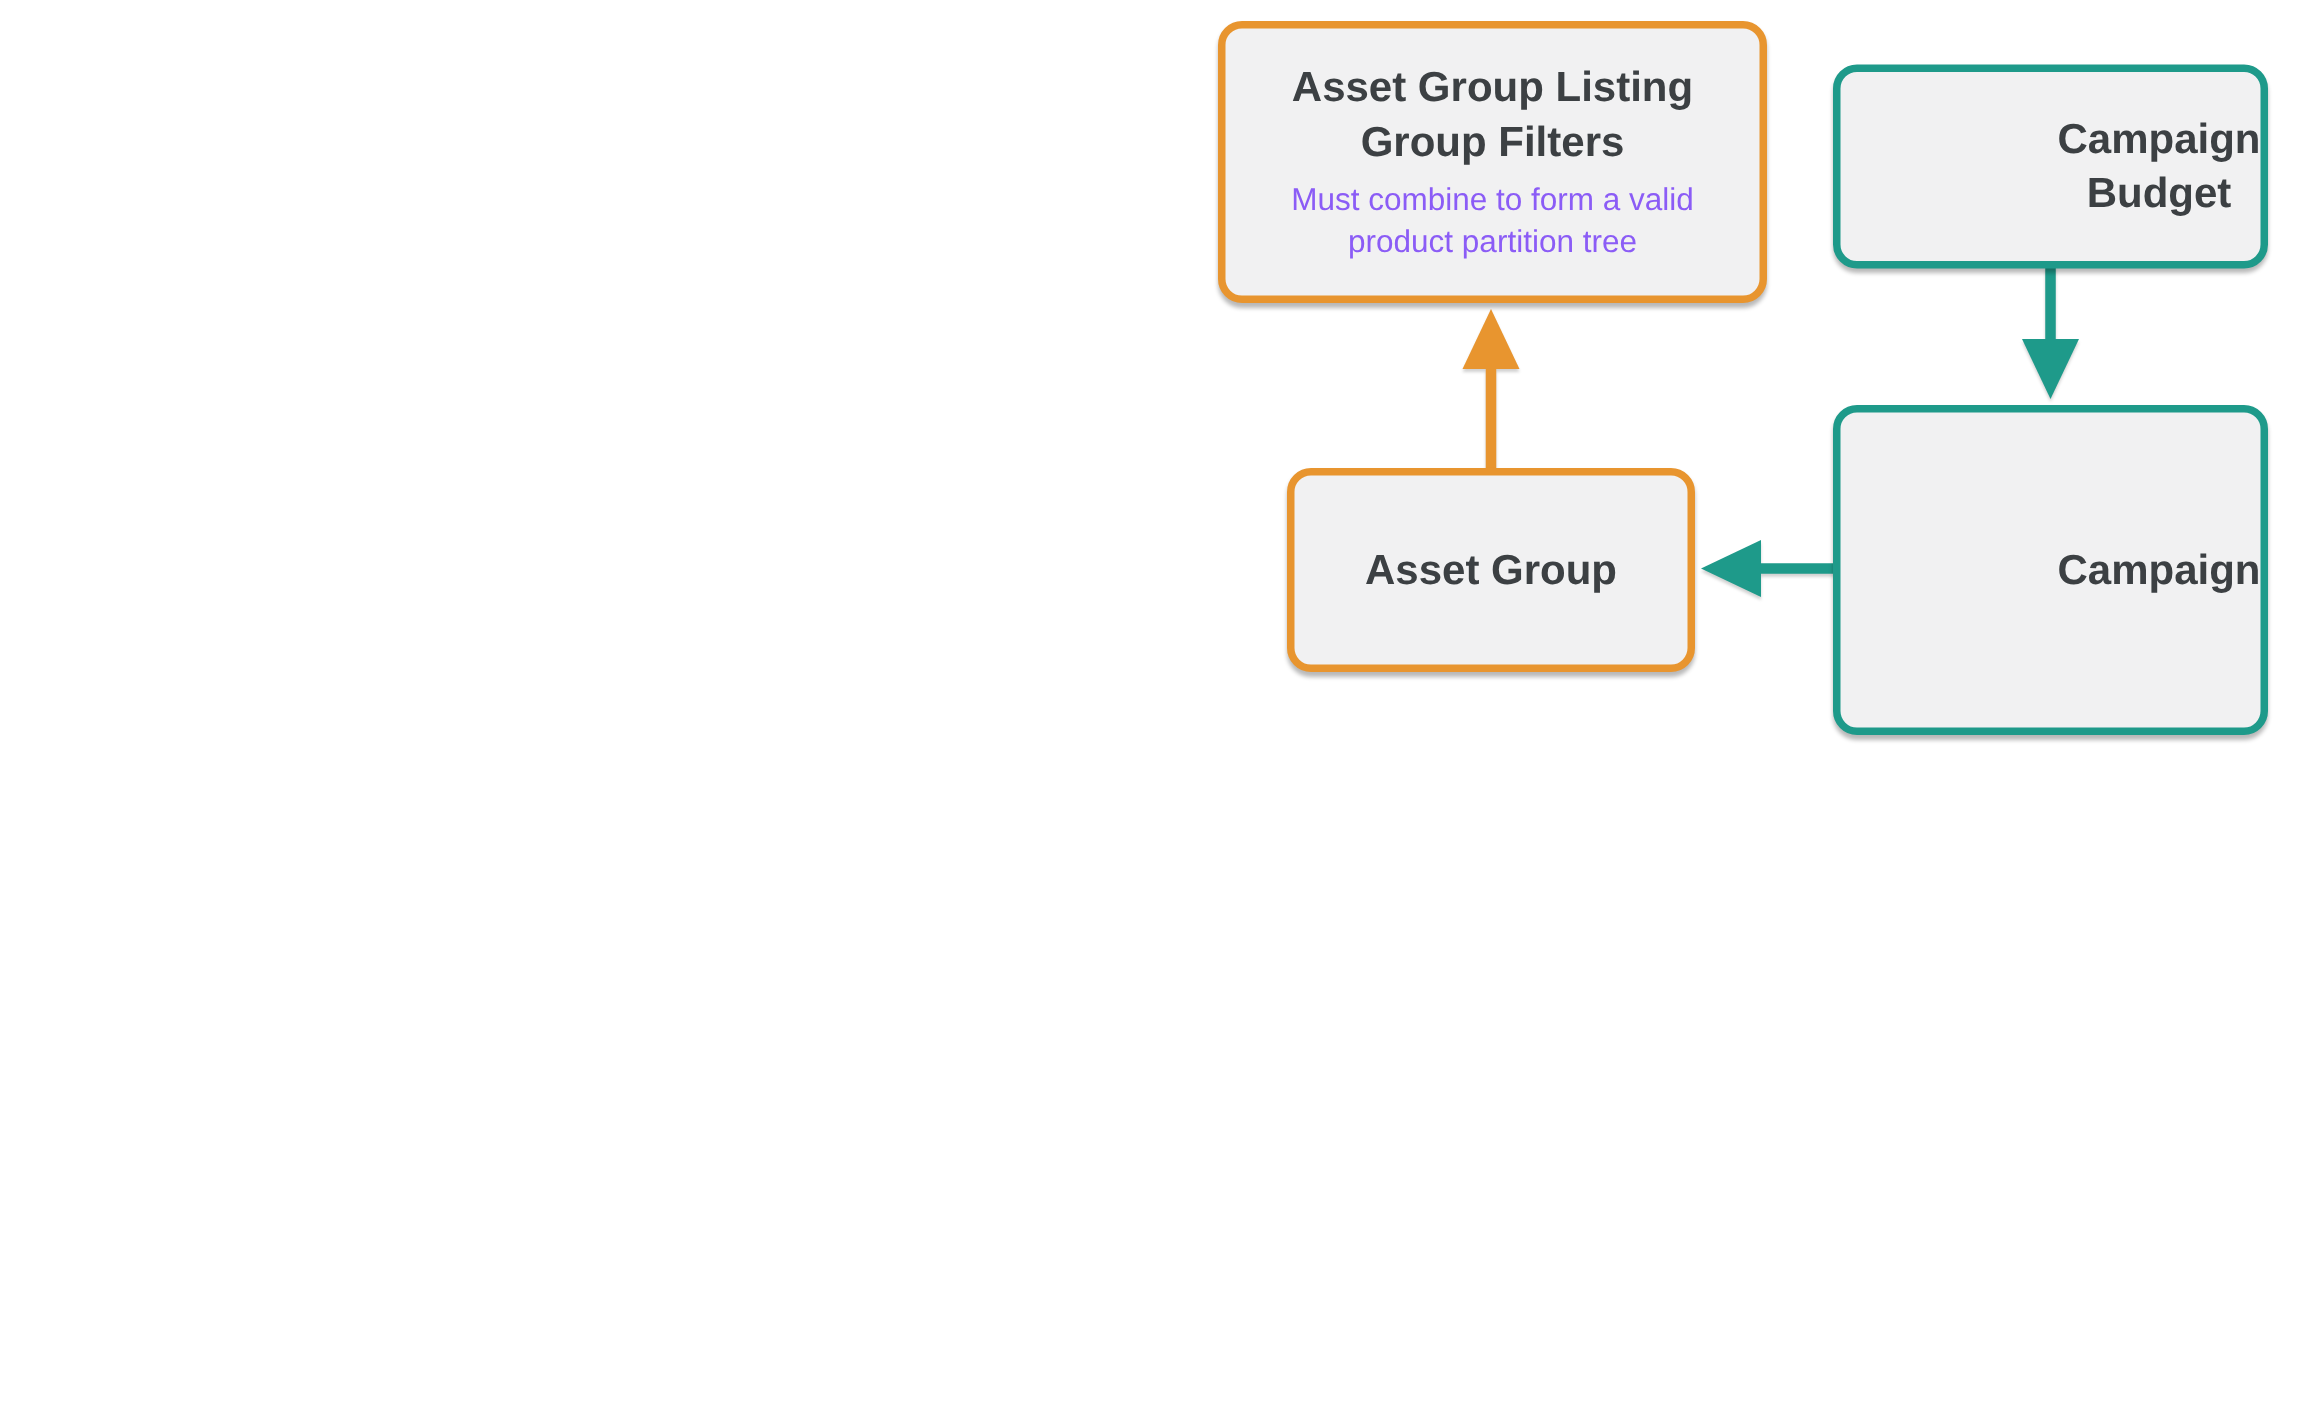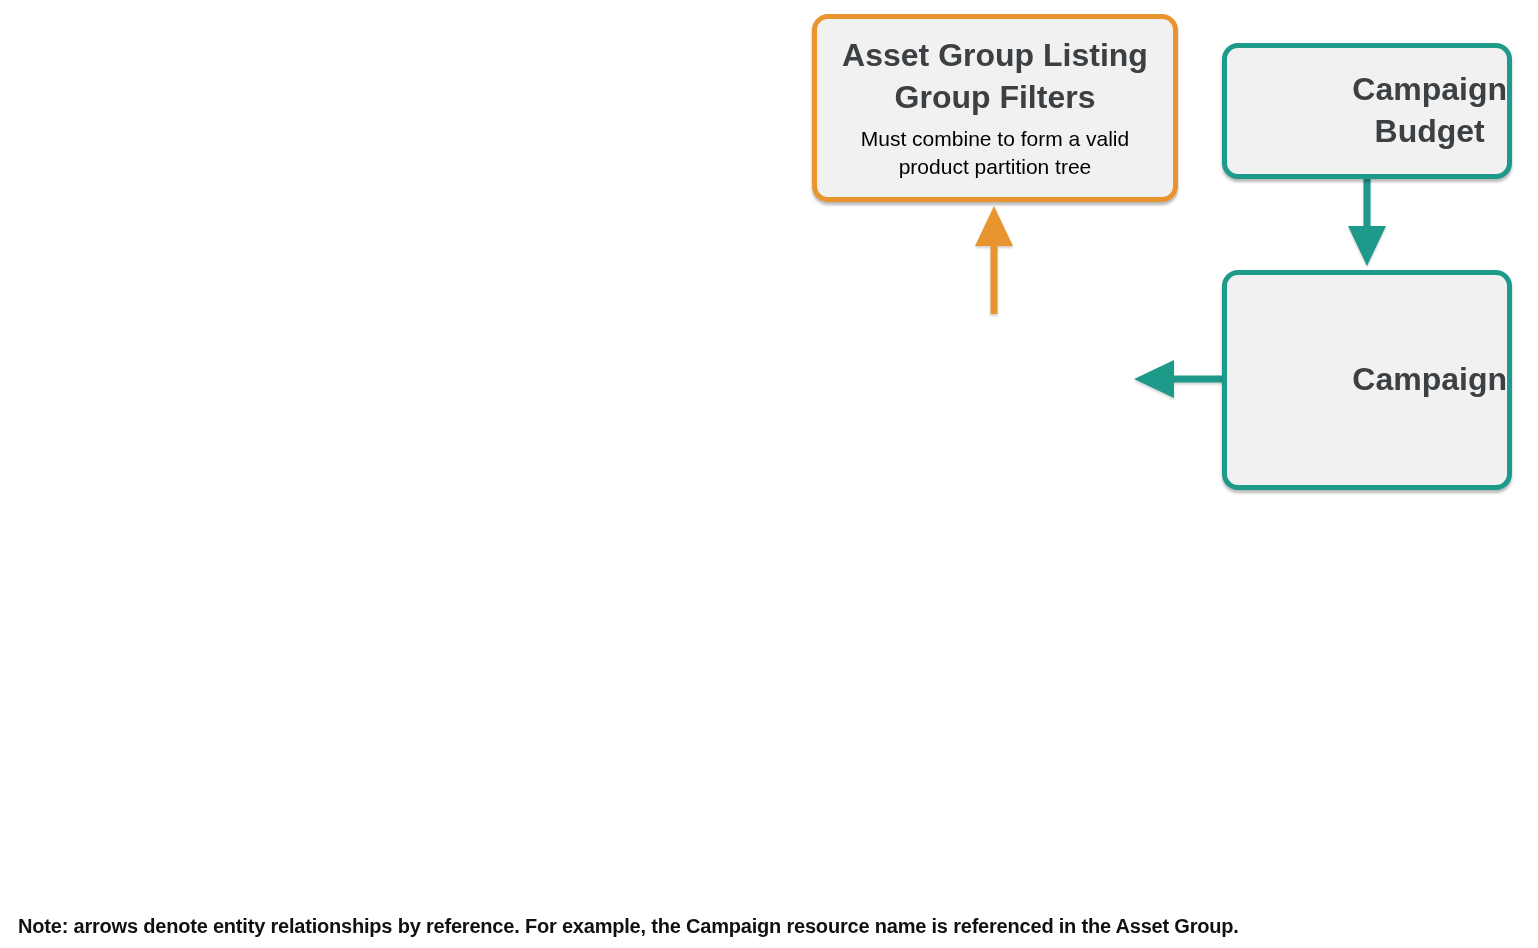--- a/index.html
+++ b/index.html
@@ -20,30 +20,30 @@
     flex-direction: column;
     justify-content: center;
     align-items: center;
     text-align: center;
     box-shadow: 0 3px 3px rgba(0,0,0,0.28);
     z-index: 2;
   }
   .node.orange { border: 5px solid #E8952F; }
   .node.teal   { border: 5px solid #1E9A8A; align-items: flex-end; }
   .node-title {
-    font-size: 32px;
+    font-size: 28px;
     font-weight: 700;
     color: #3C4043;
     line-height: 1.3;
     white-space: pre-line;
   }
   .node-subtitle {
     font-size: 21px;
     font-weight: 400;
-    color: #000000;
+    color: #8b5cf6;
     line-height: 1.32;
     white-space: pre-line;
     margin-top: 7px;
   }
   #node-listing-filters { left: 812px; top: 14px;  width: 366px; height: 188px; }
   #node-campaign-budget { left: 1222px; top: 43px; width: 290px; height: 136px; }
   #node-campaign        { left: 1222px; top: 270px; width: 290px; height: 220px; }
   #node-asset-group     { left: 858px; top: 312px; width: 272px; height: 136px; }
   svg.arrows {
     position: absolute;
@@ -95,16 +95,18 @@
 
   <div class="node teal" id="node-campaign-budget">
     <div class="node-title">Campaign
 Budget</div>
   </div>
 
   <div class="node teal" id="node-campaign">
     <div class="node-title">Campaign</div>
   </div>
 
+  <div class="node orange" id="node-asset-group">
+    <div class="node-title">Asset Group</div>
+  </div>
 
-  <div class="footnote">Note: arrows denote entity relationships by reference. For example, the Campaign resource name is referenced in the Asset Group.</div>
 
 </div>
 
 </body></html>

